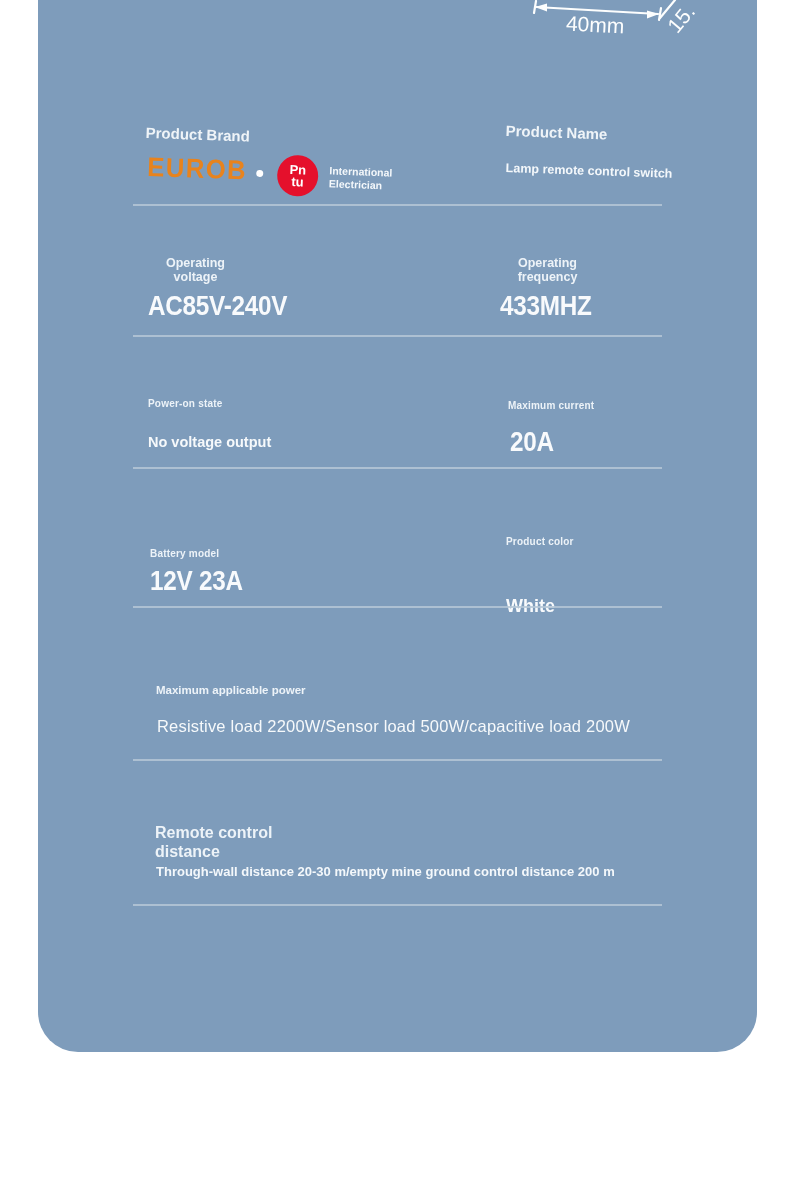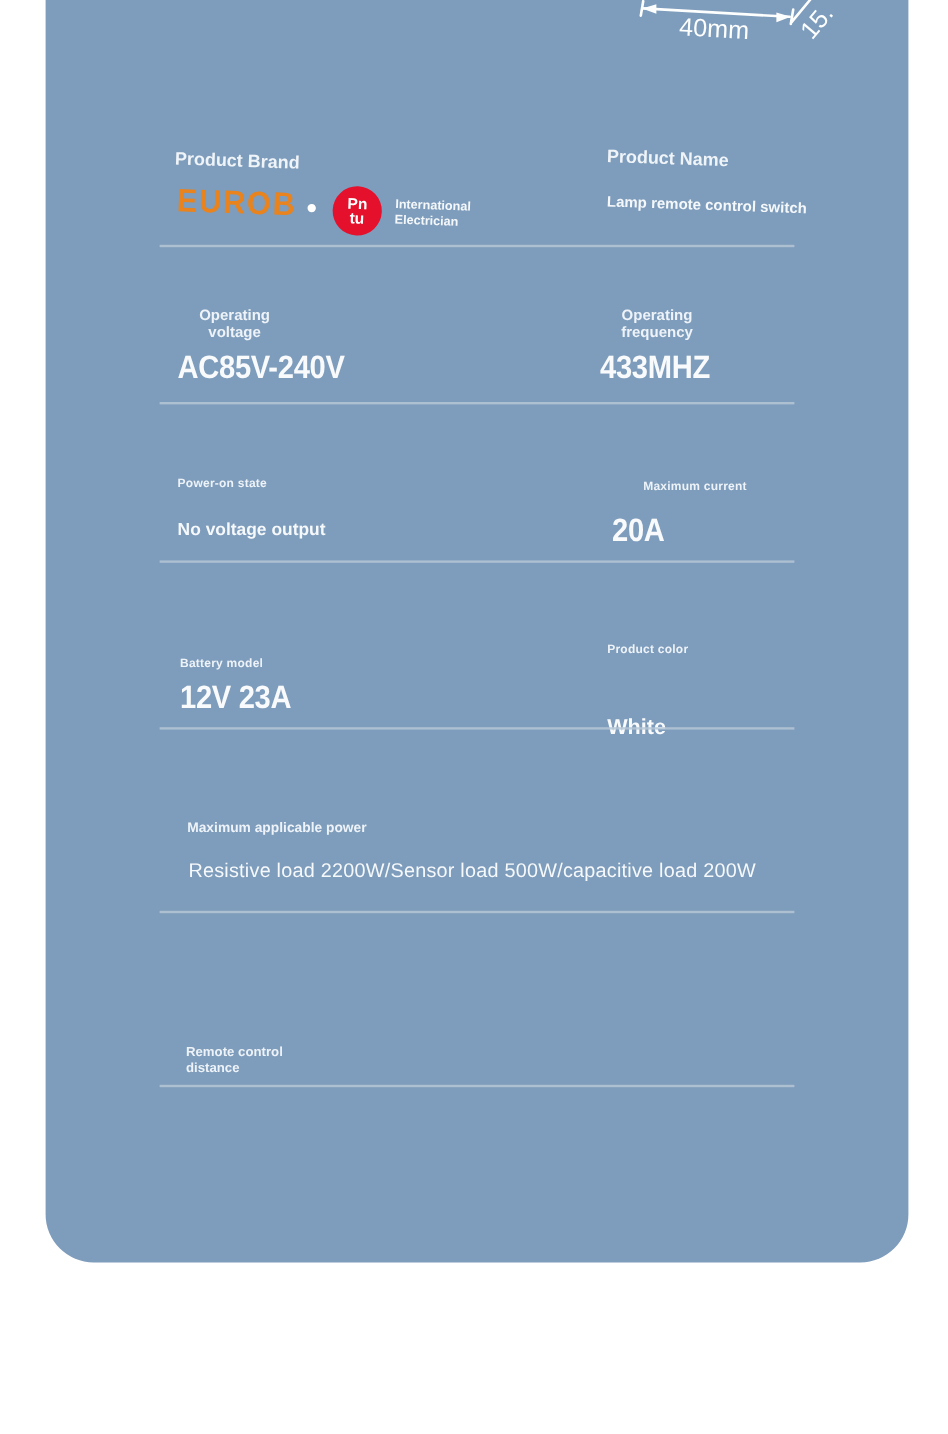--- a/index.html
+++ b/index.html
@@ -9,21 +9,21 @@
     overflow:hidden;
   }
   .card{
     position:absolute;left:38px;top:0;width:719px;height:1052px;
     background:#7E9CBB;border-radius:0 0 40px 40px;overflow:hidden;
   }
   .abs{position:absolute;}
   .divider{position:absolute;left:95px;width:529px;height:2px;background:#B5C7D6;opacity:.85;}
   .sec-label{font-size:10px;font-weight:600;letter-spacing:.2px;color:#EDF3F8;}
   .sec-label-sm{font-size:11.5px;font-weight:700;color:#EDF3F8;text-align:center;}
-  .sec-label-xs{font-size:11px;font-weight:700;line-height:1.2;color:#EDF3F8;margin-top:48px;}
+  .sec-label-xs{font-size:16px;font-weight:700;line-height:1.2;color:#EDF3F8;}
   .big-value{
     font-size:27px;font-weight:600;letter-spacing:-.3px;color:#F8FAFC;
     transform:scaleX(.9);transform-origin:left center;white-space:nowrap;
   }
   .mid-value{font-size:14.5px;font-weight:600;color:#F6F9FB;white-space:nowrap;}
   .ctr-label{font-size:12.5px;font-weight:600;line-height:1.15;text-align:center;color:#EDF3F8;}
   .tilt{transform:rotate(2deg);transform-origin:left top;}
   .header-label{font-size:15px;font-weight:600;color:#EFF4F8;}
   .brand-logo{font-size:27px;font-weight:700;letter-spacing:1.5px;color:#E8831D;white-space:nowrap;
     transform:scaleX(.95);transform-origin:left center;}
@@ -86,21 +86,21 @@
     <span style="display:block;">Operating</span>
     <span style="display:block;">frequency</span>
   </div>
   <div class="abs big-value" style="left:462px;top:291px;">433MHZ</div>
 
   <div class="divider" style="top:335px;"></div>
 
   <div class="abs sec-label" style="left:110px;top:398px;">Power-on state</div>
   <div class="abs mid-value" style="left:110px;top:434px;">No voltage output</div>
 
-  <div class="abs sec-label" style="left:470px;top:400px;margin-left:28px;">Maximum current</div>
+  <div class="abs sec-label" style="left:470px;top:400px;">Maximum current</div>
   <div class="abs big-value" style="left:472px;top:427px;">20A</div>
 
   <div class="divider" style="top:467px;"></div>
 
   <div class="abs sec-label" style="left:112px;top:548px;">Battery model</div>
   <div class="abs big-value" style="left:112px;top:566px;">12V 23A</div>
 
   <div class="abs sec-label" style="left:468px;top:536px;">Product color</div>
   <div class="abs" style="left:468px;top:596px;font-size:18px;font-weight:600;color:#F8FAFC;">White</div>
 
@@ -108,16 +108,17 @@
 
   <div class="abs sec-label-sm" style="left:118px;top:684px;">Maximum applicable power</div>
   <div class="abs" style="left:119px;top:717px;font-size:16.5px;font-weight:500;letter-spacing:.2px;color:#F6F9FB;white-space:nowrap;">Resistive load 2200W/Sensor load 500W/capacitive load 200W</div>
 
   <div class="divider" style="top:759px;"></div>
 
   <div class="abs sec-label-xs" style="left:117px;top:823px;">
     <span style="display:block;">Remote control</span>
     <span style="display:block;">distance</span>
   </div>
+  <div class="abs" style="left:118px;top:864px;font-size:13px;font-weight:600;color:#F4F8FB;white-space:nowrap;">Through-wall distance 20-30 m/empty mine ground control distance 200 m</div>
 
   <div class="divider" style="top:904px;"></div>
 
 </div>
 
 </body></html>

